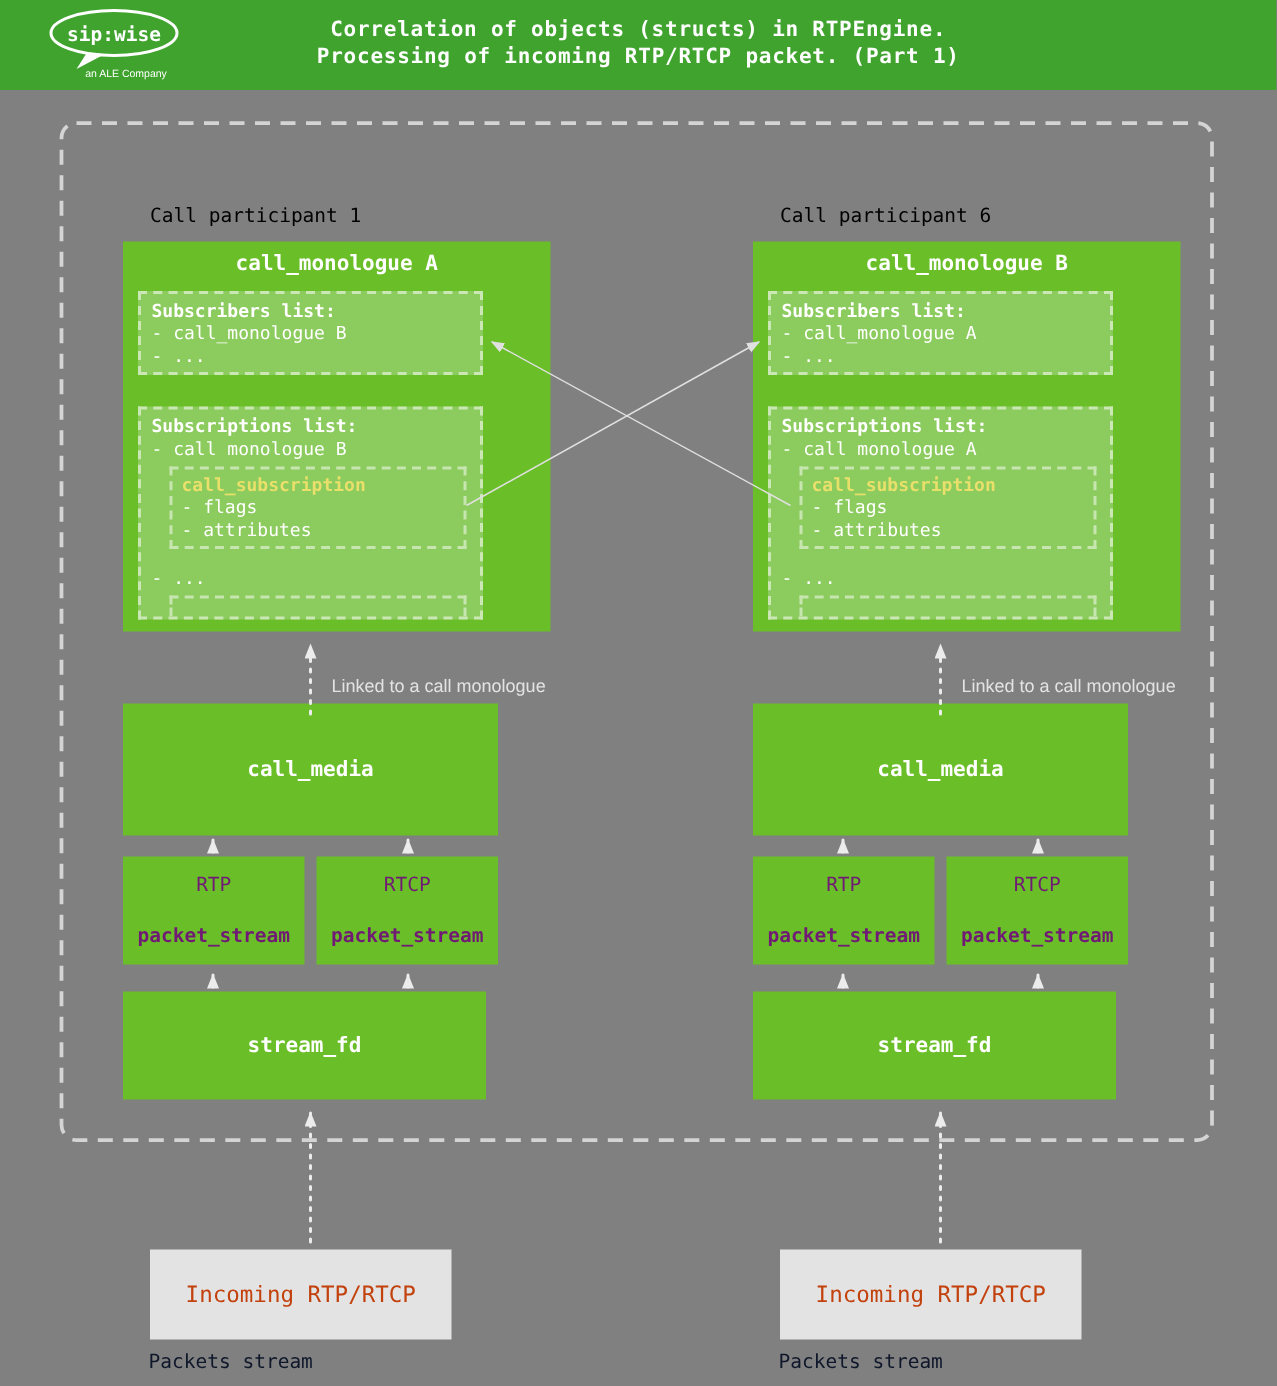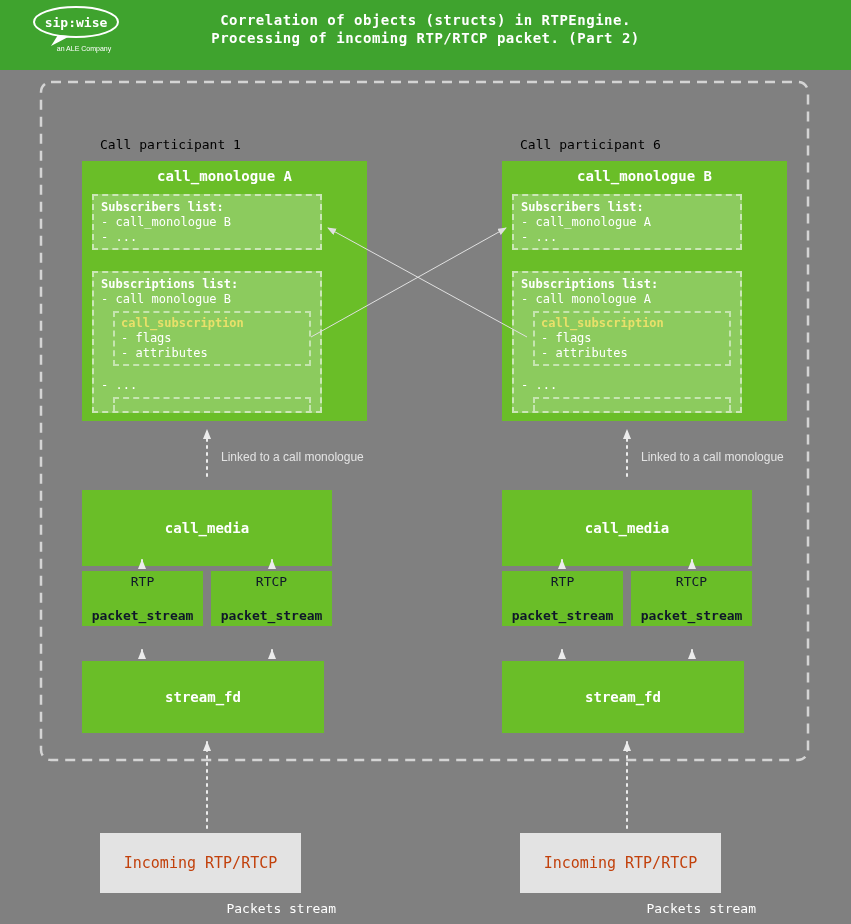--- a/index.html
+++ b/index.html
@@ -3,69 +3,69 @@
 <meta charset="utf-8">
 <style>
   *{margin:0;padding:0;box-sizing:border-box}
   html,body{width:851px;height:924px}
   body{
     position:relative;overflow:hidden;
     background:var(--bg,#808080);
     font-family:"DejaVu Sans Mono",monospace;
   }
   
-  .header{position:absolute;left:0;top:0;width:851px;height:70px;background:var(--header-green,#3fa32e)}
+  .header{position:absolute;left:0;top:0;width:851px;height:60px;background:var(--header-green,#3fa32e)}
   .header-title{position:absolute;left:0;right:0;top:11px;text-align:center;color:#fff;font-weight:bold;font-size:14px;line-height:18px;letter-spacing:.5px}
   .logo{position:absolute;left:26px;top:5px;width:100px;height:50px}
   
   .col{position:absolute;top:137px;width:250px;height:790px}
   .col1{left:82px}.col2{left:502px}
   .plabel{position:absolute;left:18px;top:0;color:#000000;font-size:13px;white-space:nowrap}
   .monologue{position:absolute;left:0;top:24px;width:285px;height:260px;background:var(--box-green,#6abe28)}
   .mono-title{margin-top:7px;text-align:center;color:#fff;font-weight:bold;font-size:14px}
   .subbox{position:absolute;left:10px;width:230px;background:var(--inner-green,#8ccb5e);
           border:2px dashed rgba(255,255,255,.55);color:#fff;font-size:12px;line-height:15px;padding:4px 7px}
   .subbox .t{font-weight:bold}
   .subscribers{top:33px;height:56px}
   .subscriptions{top:110px;height:142px;overflow:hidden}
   .subscription-inner{margin:4px 0 0 12px;width:198px;border:2px dashed rgba(255,255,255,.5);padding:3px 6px}
   .subscription-inner .t{color:var(--subscription-yellow,#e8e06a);font-weight:bold}
   .more{margin-top:12px}
   .partial{position:absolute;left:19px;bottom:-8px;width:198px;height:22px;border:2px dashed rgba(255,255,255,.5)}
   .block{position:absolute;background:var(--box-green,#6abe28);color:#fff;font-weight:bold;font-size:14px;
          display:flex;align-items:center;justify-content:center}
-  .call-media{left:0;top:353px;width:250px;height:76px}
+  .call-media{left:0;top:332px;width:250px;height:88px}
   .stream-fd{left:0;top:524px;width:242px;height:72px}
-  .ps{position:absolute;top:434px;width:121px;height:55px;background:var(--box-green,#6abe28);
-      display:flex;flex-direction:column;align-items:center;justify-content:center;gap:19px;color:#0f172a;font-size:13px}
+  .ps{position:absolute;top:434px;width:121px;height:72px;background:var(--box-green,#6abe28);
+      display:flex;flex-direction:column;align-items:center;justify-content:center;gap:19px;color:#701a75;font-size:13px}
   .ps-left{left:0}.ps-right{left:129px}
   .ps .name{font-weight:bold}
   .linked{position:absolute;left:139px;top:313px;color:#e3e3e3;font-size:12px;
           font-family:"Liberation Sans",sans-serif;white-space:nowrap}
   .incoming{position:absolute;left:18px;top:696px;width:201px;height:60px;background:var(--incoming-gray,#e3e3e3);
             color:#c2410c;font-size:15px;display:flex;align-items:center;justify-content:center}
-  .packets{position:absolute;left:4px;top:764px;width:250px;text-align:right;color:#ffffff;font-size:13px}
+  .packets{position:absolute;left:17px;top:764px;width:250px;text-align:left;color:#0f172a;font-size:13px}
   
   .overlay{position:absolute;left:0;top:0;width:851px;height:924px;z-index:10;pointer-events:none}
 </style>
 </head>
 <body>
 
 <div class="header">
   <div class="logo">
     <svg width="100" height="50" viewBox="0 0 100 50">
       <ellipse cx="50" cy="17" rx="42" ry="15" fill="none" stroke="#ffffff" stroke-width="2"></ellipse>
       <path d="M32,30 L25,41 L44,31 Z" fill="#ffffff"></path>
       <text x="50" y="22" text-anchor="middle" font-family="DejaVu Sans Mono, monospace" font-size="13" font-weight="bold" fill="#ffffff">sip:wise</text>
       <text x="58" y="46" text-anchor="middle" font-family="Liberation Sans, sans-serif" font-size="7" fill="#ffffff">an ALE Company</text>
     </svg>
   </div>
   <div class="header-title">
     <div>Correlation of objects (structs) in RTPEngine.</div>
-    <div>Processing of incoming RTP/RTCP packet. (Part 2)</div>
+    <div>Processing of incoming RTP/RTCP packet. (Part 1)</div>
   </div>
 </div>
 
 <div class="col col1">
   <div class="plabel">Call participant 1</div>
 
   <div class="monologue">
     <div class="mono-title">call_monologue A</div>
 
     <div class="subbox subscribers">

